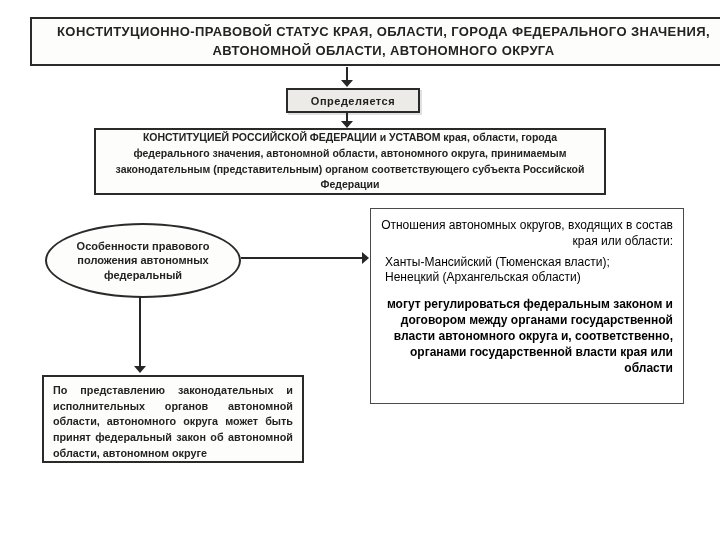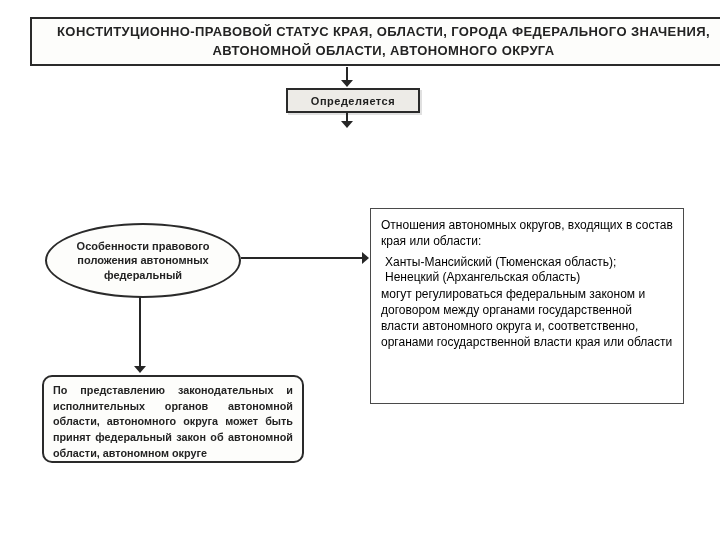--- a/index.html
+++ b/index.html
@@ -45,30 +45,30 @@
   .relations-box{
     left:370px;top:208px;width:314px;height:196px;
     border:1px solid #4a4a4a;
     background:#ffffff;
     align-items:flex-start;justify-content:flex-start;
     flex-direction:column;
     text-align:left;
     font-size:12px;line-height:1.32;color:#000000;
     padding:9px 10px;
   }
-  .relations-box .para{margin:0;}
+  .relations-box .para{margin:0;text-align:right;}
   .relations-box .intro{margin-bottom:5px;}
   .relations-box .item-2,.relations-box .item-3{padding-left:4px;}
-  .relations-box .outro{margin-top:1px;}
+  .relations-box .outro{margin-top:11px;font-weight:bold;}
   .federal-law-box{
     left:42px;top:375px;width:262px;height:88px;
     font-weight:bold;font-size:10.8px;line-height:1.45;
     padding:6px 9px;
     align-items:flex-start;justify-content:flex-start;
-    text-align:justify;color:#232323;border-radius:10px;
+    text-align:justify;color:#232323;
   }
   
   .varrow{position:absolute;width:12px;}
   .varrow::before{
     content:"";position:absolute;left:5px;top:0;bottom:6px;width:2px;background:#262626;
   }
   .varrow::after{
     content:"";position:absolute;left:0;bottom:0;width:0;height:0;
     border-left:6px solid transparent;border-right:6px solid transparent;
     border-top:7px solid #262626;
@@ -93,31 +93,34 @@
   </div>
 
   <div class="varrow" style="left:341px;top:67px;height:20px;"></div>
 
   <div class="box determined-box">
     <span>Определяется</span>
   </div>
 
   <div class="varrow" style="left:341px;top:112px;height:16px;"></div>
 
+  <div class="box constitution-box">
+    <span>КОНСТИТУЦИЕЙ РОССИЙСКОЙ ФЕДЕРАЦИИ и УСТАВОМ края, области, города федерального значения, автономной области, автономного округа, принимаемым законодательным (представительным) органом соответствующего субъекта Российской Федерации</span>
+  </div>
 
   <div class="box features-ellipse">
     <span>Особенности правового положения автономных федеральный</span>
   </div>
 
   <div class="harrow" style="left:241px;top:252px;width:128px;"></div>
 
   <div class="box relations-box">
     <p class="para intro">Отношения автономных округов, входящих в состав края или области:</p>
-    <p class="para item-2">Ханты-Мансийский (Тюменская область);</p>
-    <p class="para item-3">Ненецкий (Архангельская область)</p>
+    <p class="para item-2">Ханты-Мансийский (Тюменская власти);</p>
+    <p class="para item-3">Ненецкий (Архангельская области)</p>
     <p class="para outro">могут регулироваться федеральным законом и договором между органами государственной власти автономного округа и, соответственно, органами государственной власти края или области</p>
   </div>
 
   <div class="varrow" style="left:134px;top:297px;height:76px;"></div>
 
   <div class="box federal-law-box">
     <span>По представлению законодательных и исполнительных органов автономной области, автономного округа может быть принят федеральный закон об автономной области, автономном округе</span>
   </div>
 
 </div>

